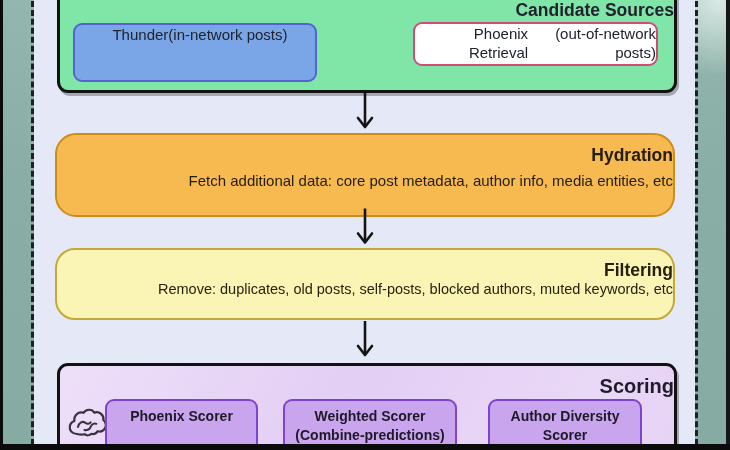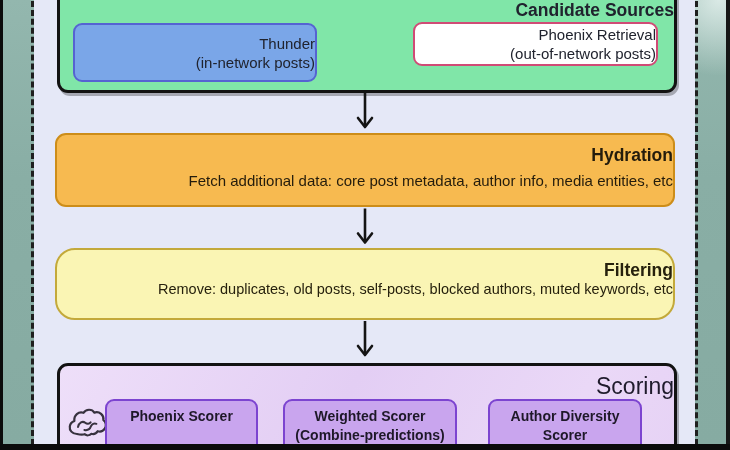--- a/index.html
+++ b/index.html
@@ -32,56 +32,56 @@
   .sources {
     left:57px; top:-21px; width:620px; height:114px;
     background:#80e6a8; border:3px solid #121212; border-radius:11px;
     box-shadow:2px 3px 0 rgba(0,0,0,.28);
   }
   .sources .title {
     margin-top:18px; font-size:17.5px; font-weight:600; line-height:20px;
   }
   .subbox {
     position:absolute; border-radius:9px;
-    display:flex; flex-direction:column; justify-content:center;
+    display:flex; flex-direction:row; justify-content:center;
     font-size:15px; font-weight:500; line-height:19px;padding-left:10px;
   }
   .thunder {
     left:73px; top:23px; width:244px; height:59px;
     background:#7aa6e8; border:2.5px solid #5563d2;
   }
   .phoenix {
     left:413px; top:22px; width:245px; height:44px;
     background:#ffffff; border:2.5px solid #d04b76;
   }
 
   
   .hydration {
-    left:55px; top:133px; width:620px; height:74px;
-    background:#f7ba50; border:2.5px solid #cd8d19; border-radius:11px;
+    left:55px; top:133px; width:620px; height:84px;
+    background:#f7ba50; border:2.5px solid #cd8d19; border-radius:21px;
   }
   .hydration .title { margin-top:9px; font-size:17.5px; font-weight:600; line-height:22px; color:#241c0c; }
   .hydration .desc  { margin-top:6px; font-size:15px; font-weight:500; color:#241c0c; }
 
   
   .filtering {
     left:55px; top:248px; width:620px; height:72px;
     background:#faf5b4; border:2.5px solid #c3a93a; border-radius:20px;
   }
   .filtering .title { margin-top:9px; font-size:17.5px; font-weight:600; line-height:22px; color:#26210d; }
   .filtering .desc  { font-size:14.5px; font-weight:400; color:#26210d; }
 
   
   .scoring {
     left:57px; top:363px; width:620px; height:120px;
     background:linear-gradient(118deg, #eedff9 0%, #e3cef4 45%, #ead8f7 80%, #e6d2f5 100%);
     border:3px solid #121212; border-radius:11px;
     box-shadow:2px 3px 0 rgba(0,0,0,.28);
   }
-  .scoring .title { margin-top:9px; font-size:23px; font-weight:400; line-height:22px; color:#1f1b2c;margin-left:44px; }
+  .scoring .title { margin-top:9px; font-size:20px; font-weight:700; line-height:22px; color:#1f1b2c;margin-left:44px; }
   .scorer {
     position:absolute; top:399px; height:62px;
     background:#c9a5ee; border:2.5px solid #7c44d0; border-radius:9px;
     display:flex; flex-direction:column; justify-content:flex-start; padding-top:6px;
     font-size:14px; font-weight:600; line-height:19px; text-align:center; color:#1e1828;
   }
   .scorer.s0 { left:105px; width:153px; }
   .scorer.s1 { left:283px; width:174px; }
   .scorer.s2 { left:488px; width:154px; }
 

